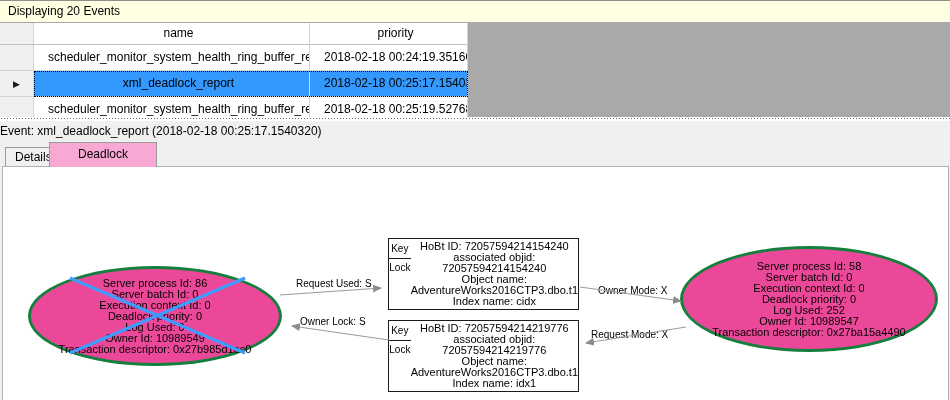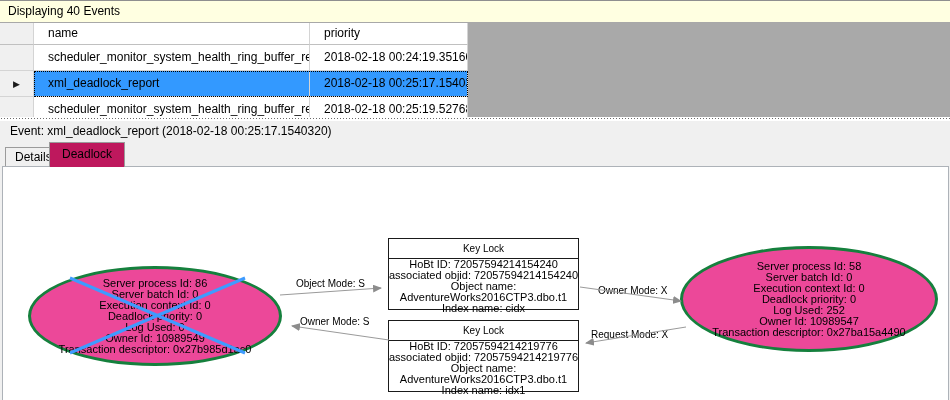--- a/index.html
+++ b/index.html
@@ -18,21 +18,21 @@
   .grid-area {
     position:absolute; left:0; top:23px; width:950px; height:94px;
     background:#A9A9A9; overflow:hidden;
   }
   .grid { position:absolute; left:0; top:0; width:468px; background:#fff; }
   .g-row { display:flex; height:26px; }
   .g-row.g-header { height:22px; }
   .g-cell {
     font-size:12px; color:#000; line-height:25px; padding-left:14px;
     border-right:1px solid #D4D4D4; border-bottom:1px solid #D4D4D4;
-    white-space:nowrap; overflow:hidden; background:#fff;
+    white-space:nowrap; overflow:hidden; background:#fff;text-align:center;
   }
   .g-header .g-cell { line-height:21px; background:#fff; border-bottom:1px solid #C0C0C0; }
   .c-sel  { width:34px; background:#F0F0F0 !important; padding-left:0; text-align:center; }
   .c-name { width:276px; }
   .c-ts   { width:158px; }
   .row-selected .c-name, .row-selected .c-ts {
     background:#3399FF; color:#000000;
   }
   .row-selected .sel-wrap { outline:1px dotted #000; outline-offset:-1px; }
   .sel-wrap { display:flex; }
@@ -42,54 +42,54 @@
   .splitter {
     position:absolute; left:0; top:117px; width:950px; height:4px;
     background-color:#fff;
     background-image:radial-gradient(#6b6b6b 34%, transparent 36%);
     background-size:3px 3px;
   }
 
   
   .event-bar {
     position:absolute; left:0; top:121px; width:950px; height:20px;
-    background:#F0F0F0; font-size:12px; line-height:20px; padding-left:10px; color:#000;
+    background:#F0F0F0; font-size:12px; line-height:20px; padding-left:0; color:#000;
   }
 
   
   .tabstrip { position:absolute; left:0; top:141px; width:950px; height:25px; background:#F0F0F0; z-index:6; }
   .tab {
     position:absolute; font-size:12px; color:#000; text-align:center;
     border:1px solid #9B9B9B; border-bottom:none; cursor:default;
   }
   .tab-inactive {
     left:5px; top:6px; height:19px; line-height:18px; padding:0 9px;
     background:#F0F0F0;
   }
   .tab-active {
-    left:49px; top:1px; height:25px; line-height:22px; padding:0 12px;
-    background:#be185d; z-index:7;
+    left:49px; top:1px; height:25px; line-height:22px; padding:0 28px;
+    background:#f9a8d4; z-index:7;
   }
 
   
   .content {
     position:absolute; left:2px; top:166px; width:947px; height:234px;
     background:#fff; border:1px solid #ADB2B8; border-bottom:none;
   }
 
   
   .gnode { position:absolute; z-index:2; display:flex; align-items:center; justify-content:center; text-align:center; }
   .gtext { white-space:pre-line; font-size:11px; line-height:11px; color:#000;text-align:center; }
   .proc {
     border:3px solid #15803d; border-radius:50%; background:#ec4899;
   }
   .proc-left  { left:28px;  top:266px; width:254px; height:100px; }
   .proc-right { left:680px; top:246px; width:258px; height:106px; }
   .rsrc {
-    border:1px solid #1a1a1a; background:#fff; flex-direction:column;
+    border:1px solid #1a1a1a; background:#fff; 
     align-items:stretch; justify-content:flex-start;
   }
   .rsrc-top    { left:388px; top:238px; width:191px; height:72px; }
   .rsrc-bottom { left:388px; top:320px; width:191px; height:72px; }
   .rsrc-title {
     height:20px; line-height:19px; text-align:center; font-size:10px; color:#000;
     border-bottom:1px solid #1a1a1a;
   }
   .rsrc-body { flex:1; display:flex; align-items:center; justify-content:center; }
 
@@ -102,21 +102,21 @@
   .lbl-request-x { left:591px; top:329px; }
 
   .graph-svg { position:absolute; left:0; top:0; z-index:4; pointer-events:none; }
 </style>
 </head>
 <body>
 
 <div class="window">
 
   <div class="info-bar">
-    <span>Displaying 40 Events</span>
+    <span>Displaying 20 Events</span>
   </div>
 
   <div class="grid-area">
     <div class="grid">
       <div class="g-row g-header">
         <div class="g-cell c-sel"></div>
         <div class="g-cell c-name">name</div>
         <div class="g-cell c-ts">priority</div>
       </div>
       <div class="g-row">
@@ -185,22 +185,22 @@
   <div class="gnode rsrc rsrc-bottom">
     <div class="rsrc-title">Key Lock</div>
     <div class="rsrc-body">
         <div class="gtext">HoBt ID: 72057594214219776
 associated objid: 72057594214219776
 Object name: AdventureWorks2016CTP3.dbo.t1
 Index name: idx1</div>
       </div>
   </div>
 
-  <span class="edge-label lbl-request-s">Object Mode: S</span>
-  <span class="edge-label lbl-owner-s">Owner Mode: S</span>
+  <span class="edge-label lbl-request-s">Request Used: S</span>
+  <span class="edge-label lbl-owner-s">Owner Lock: S</span>
   <span class="edge-label lbl-owner-x">Owner Mode: X</span>
   <span class="edge-label lbl-request-x">Request Mode: X</span>
 
   <svg class="graph-svg" width="950" height="400" viewBox="0 0 950 400">
     <defs>
       <marker id="ah" markerWidth="10" markerHeight="8" refX="8" refY="4" orient="auto">
         <path d="M0,0 L9,4 L0,8 z" fill="#8C8C8C"></path>
       </marker>
     </defs>
     <line x1="280" y1="295" x2="381" y2="288" stroke="#9A9A9A" stroke-width="1" marker-end="url(#ah)"></line>

